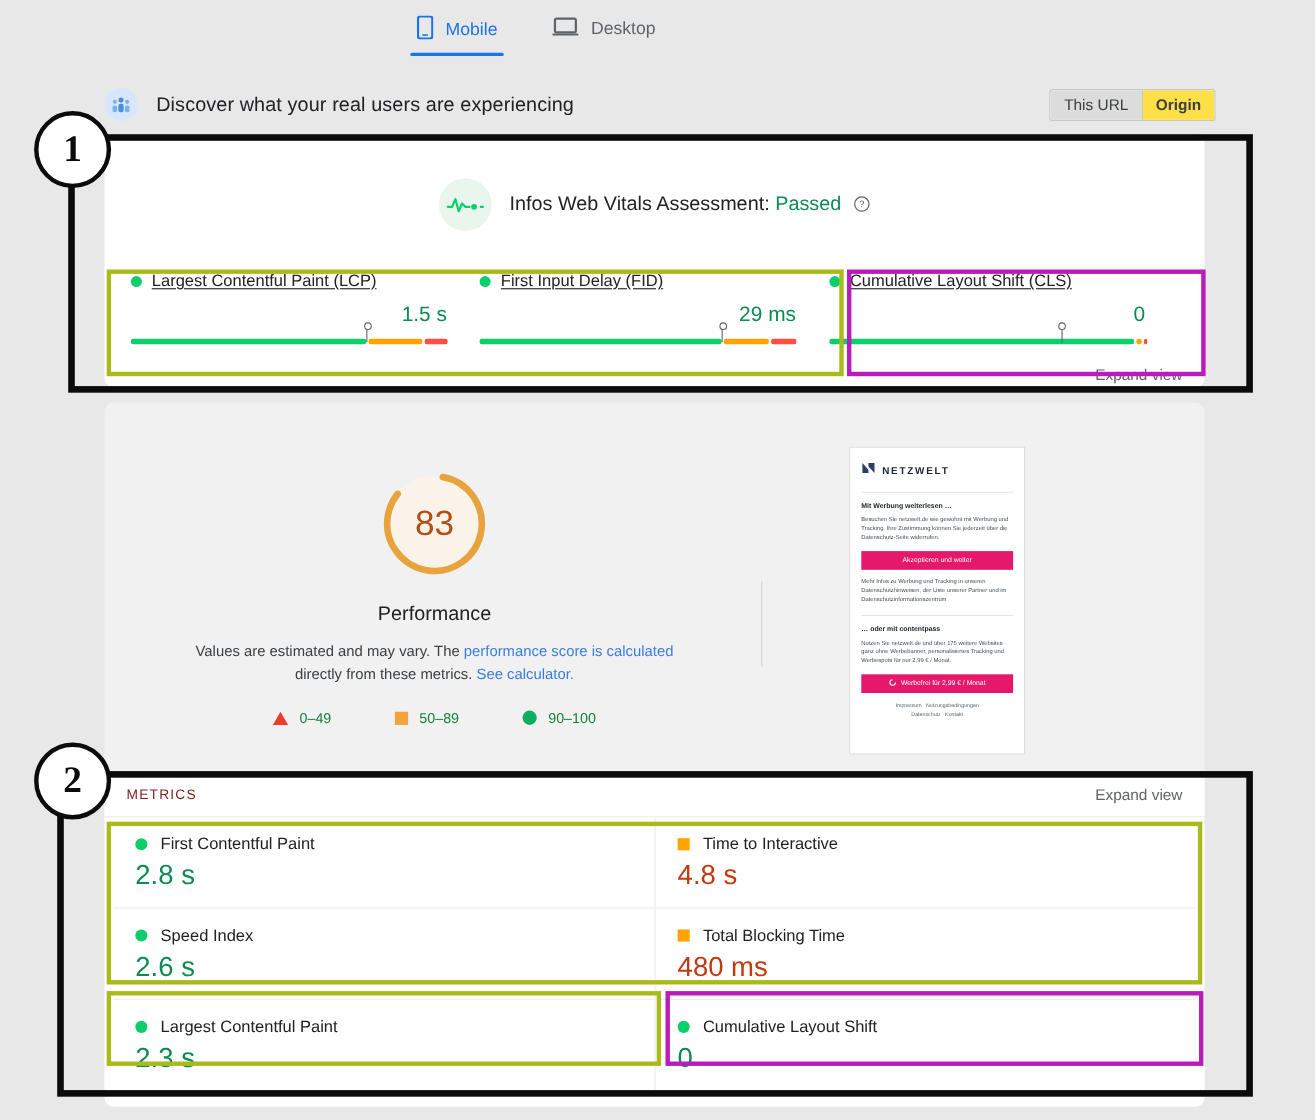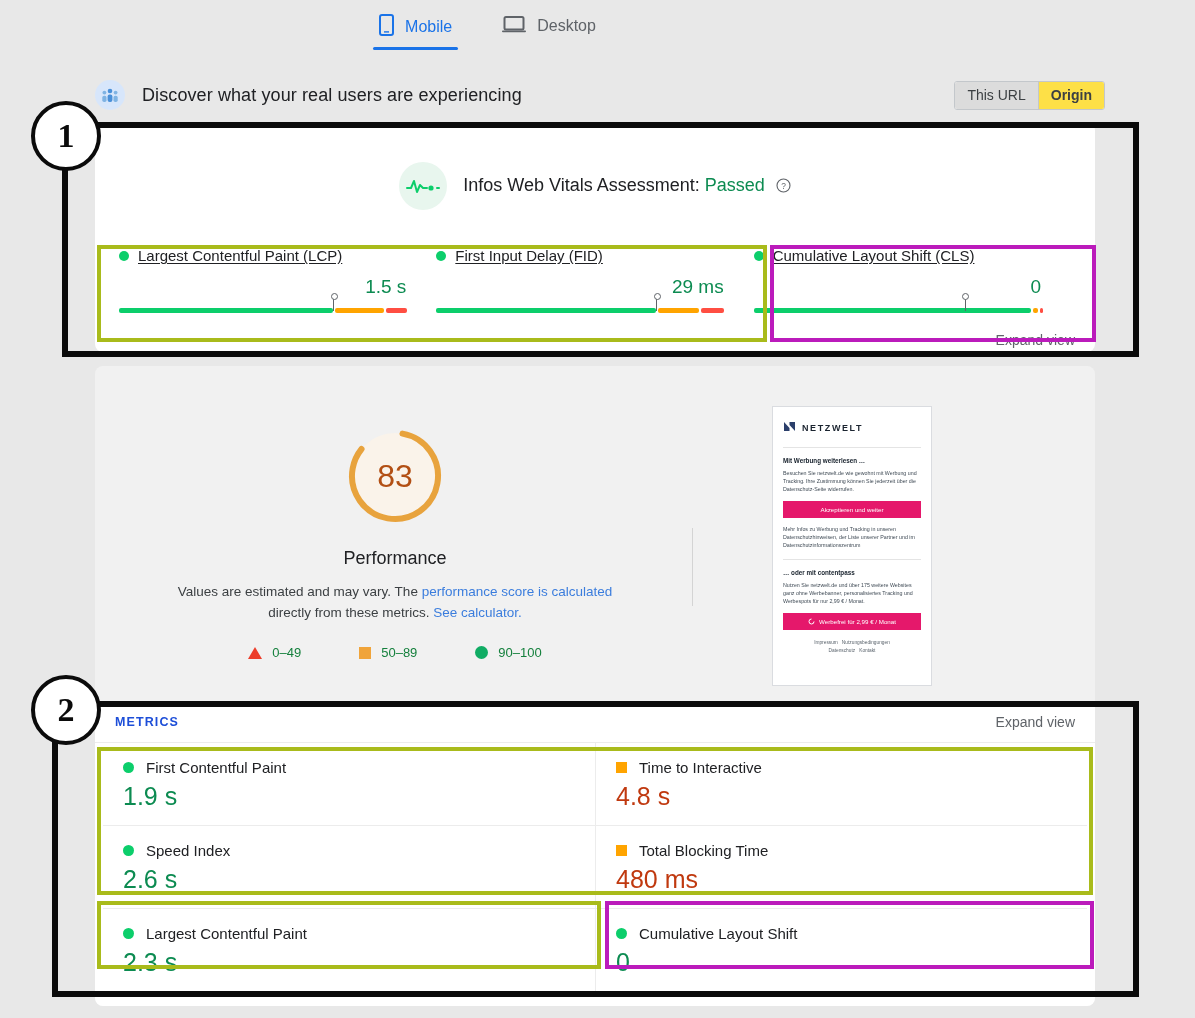--- a/index.html
+++ b/index.html
@@ -295,22 +295,21 @@
   .metrics-head {
     height: 40px;
     display: flex;
     align-items: center;
     padding: 0 20px;
     border-bottom: 1px solid #ececec;
   }
   .metrics-title {
     font-size: 12.5px;
     letter-spacing: 1.1px;
-    color: #1d4ed8;
-    font-weight: bold;
+    color: #7f1d1d;
   }
   .metrics-expand {
     margin-left: auto;
     font-size: 14px;
     color: #5f6368;
     cursor: pointer;
   }
   .metrics-grid {
     display: flex;
     flex-wrap: wrap;
@@ -531,21 +530,21 @@
     <div class="metrics-head">
       <span class="metrics-title">METRICS</span>
       <span class="metrics-expand">Expand view</span>
     </div>
     <div class="metrics-grid">
       <div class="mcell">
         <div class="m-name">
           <span class="m-dot"></span>
           <span>First Contentful Paint</span>
         </div>
-        <div class="m-val good">1.9 s</div>
+        <div class="m-val good">2.8 s</div>
       </div>
       <div class="mcell">
         <div class="m-name">
           <span class="m-sq"></span>
           <span>Time to Interactive</span>
         </div>
         <div class="m-val avg">4.8 s</div>
       </div>
       <div class="mcell">
         <div class="m-name">

